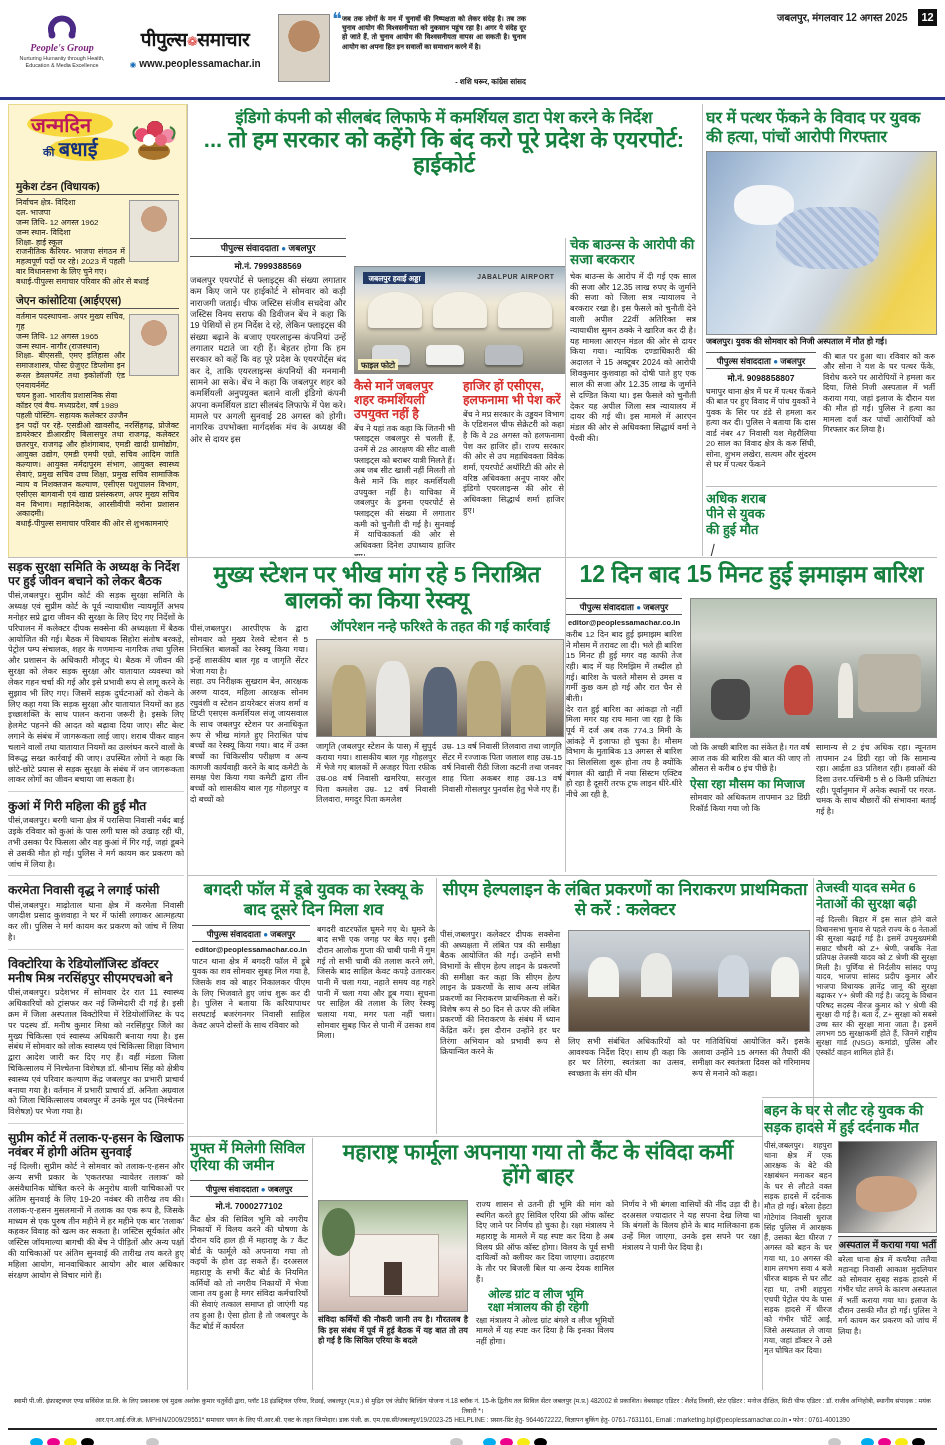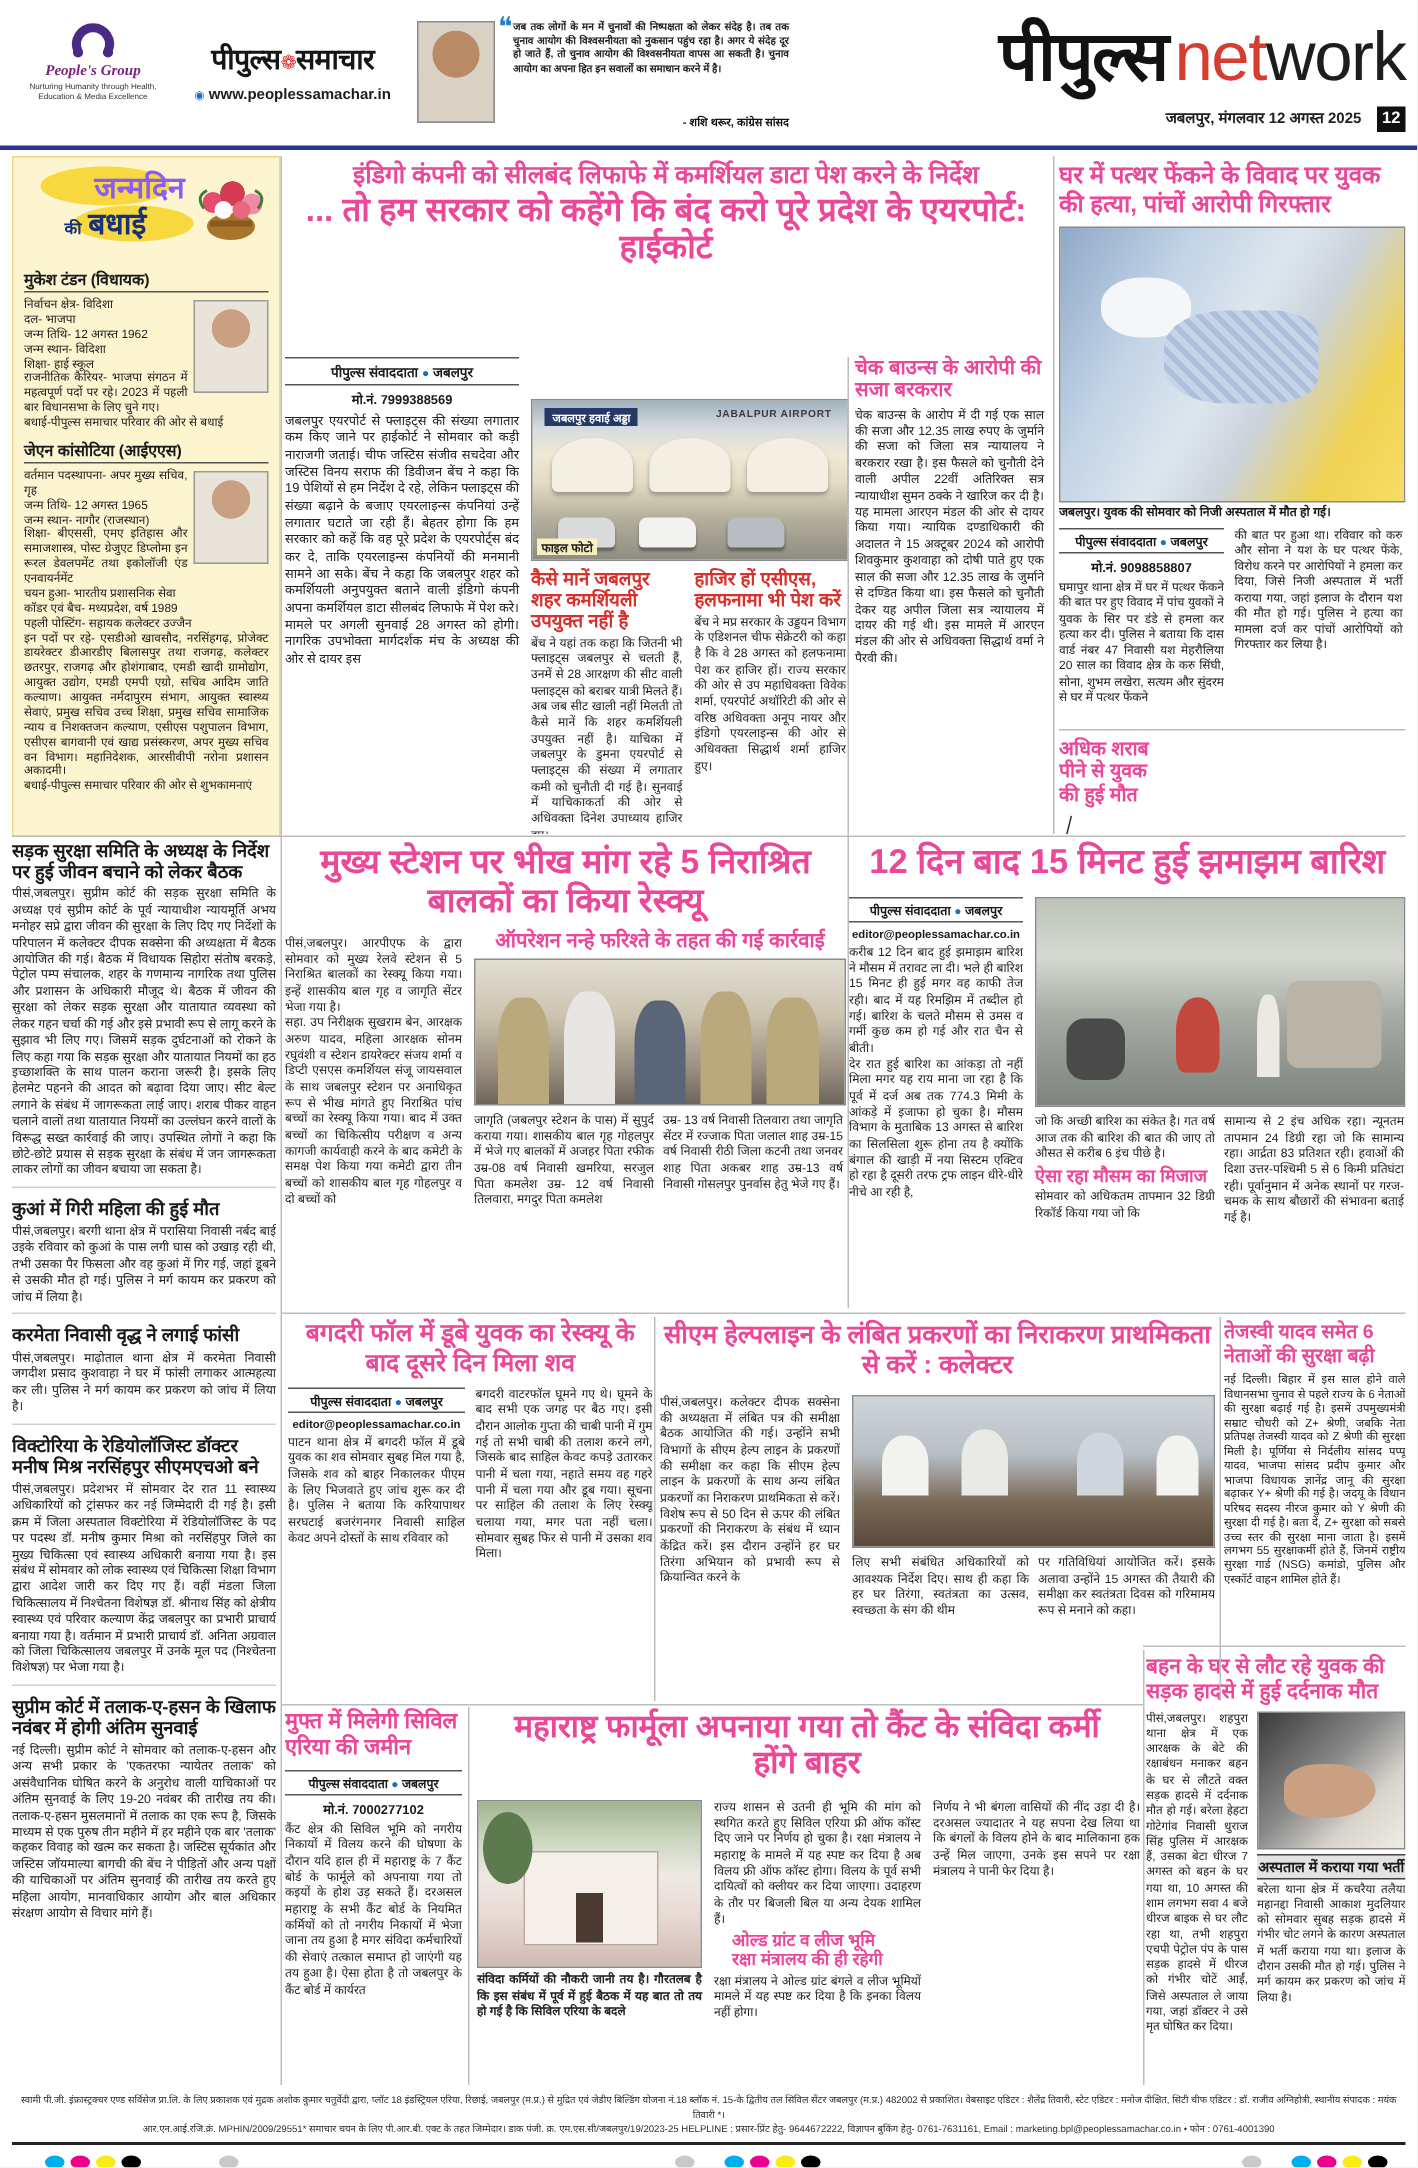--- a/index.html
+++ b/index.html
@@ -1,20 +1,20 @@
 <!DOCTYPE html>
 <html><head>
 <meta charset="utf-8">
 <style>
   html,body{margin:0;padding:0;background:#e9e9e9;}
   .pg{position:relative;width:945px;height:1445px;background:#fff;margin:0 auto;
       font-family:"Liberation Sans","DejaVu Sans",sans-serif;color:#1a1a1a;overflow:hidden;}
   .abs{position:absolute;}
   .art{position:absolute;overflow:hidden;}
-  .hl{font-weight:bold;color:#ec4899;line-height:1.1;margin:0;}
+  .hl{font-weight:bold;color:#15803d;line-height:1.1;margin:0;}
   .ctr{text-align:center;}
   .body{font-size:8.4px;line-height:1.32;text-align:justify;color:#222;white-space:pre-line;}
   .byl{font-size:9px;font-weight:bold;text-align:center;border-top:1px solid #555;border-bottom:1px solid #555;
        padding:2px 0;margin-bottom:3px;}
   .phone{font-size:8.6px;font-weight:bold;text-align:center;margin-bottom:3px;}
   .dot{color:#1d6fb8;font-size:8px;}
   .ph{position:relative;overflow:hidden;border:1px solid #8a8a8a;}
   .cap{font-size:8.2px;font-weight:bold;line-height:1.25;margin-top:2px;}
   .chip{position:absolute;left:3px;bottom:3px;background:rgba(250,243,196,.95);font-size:8px;font-weight:bold;
         padding:0 3px;color:#222;}
@@ -69,38 +69,34 @@
     </div>
 
     <div class="abs" style="left:278px;top:12px;width:248px;height:82px;">
       <div class="ph" style="position:absolute;left:0;top:2px;width:50px;height:66px;background:radial-gradient(circle at 50% 32%,#b98a66 0 30%,#d9d2c4 31% 100%),linear-gradient(180deg,#cfc8ba 55%,#53555e 56%);"></div>
       <span style="position:absolute;left:54px;top:-4px;color:#2d7dc2;font-size:18px;">❝</span>
       <div style="position:absolute;left:64px;top:2px;width:184px;font-size:6.8px;font-weight:bold;line-height:1.35;text-align:justify;color:#222;">जब तक लोगों के मन में चुनावों की निष्पक्षता को लेकर संदेह है। तब तक चुनाव आयोग की विश्वसनीयता को नुकसान पहुंच रहा है। अगर ये संदेह दूर हो जाते हैं, तो चुनाव आयोग की विश्वसनीयता वापस आ सकती है। चुनाव आयोग का अपना हित इन सवालों का समाधान करने में है।</div>
       <div style="position:absolute;right:0;top:64px;font-size:7.4px;font-weight:bold;color:#111;">- शशि थरूर, कांग्रेस सांसद</div>
     </div>
 
     <div class="abs" style="left:538px;top:4px;width:399px;text-align:right;">
-      <div style="white-space:nowrap;">
-        <span style="font-weight:bold;font-size:46px;color:#121212;letter-spacing:-1px;">पीपुल्स</span>
-        <span style="font-size:46px;color:#d43d30;letter-spacing:-1px;">net</span><span style="font-size:46px;color:#1d1d1d;letter-spacing:-1px;">work</span>
-      </div>
       <div style="margin-top:3px;">
         <span style="font-size:10px;font-weight:bold;color:#222;">जबलपुर, मंगलवार 12 अगस्त 2025</span>
         <span style="display:inline-block;width:19px;height:17px;background:#101010;color:#fff;font-size:11px;font-weight:bold;text-align:center;line-height:17px;margin-left:6px;">12</span>
       </div>
     </div>
     <div class="abs" style="left:0;top:97px;width:945px;height:3px;background:#2a3590;"></div>
   </div>
 
   <div class="art bday" style="left:8px;top:104px;width:177px;height:452px;padding:0;">
     <div style="position:relative;height:66px;">
       <div class="blob" style="left:18px;top:6px;width:86px;height:26px;"></div>
       <div class="blob" style="left:40px;top:32px;width:80px;height:24px;"></div>
       <div class="abs" style="left:22px;top:6px;">
-        <span style="font-size:20px;font-weight:bold;color:#8b5cf6;margin-left:32px;">जन्मदिन</span>
+        <span style="font-size:20px;font-weight:bold;color:#be185d;">जन्मदिन</span>
       </div>
       <div class="abs" style="left:34px;top:30px;">
         <span style="font-size:11px;font-weight:bold;color:#17317d;">की</span>
         <span style="font-size:20px;font-weight:bold;color:#17317d;">बधाई</span>
       </div>
       <svg width="52" height="54" viewBox="0 0 52 54" style="position:absolute;right:6px;top:4px;">
         <ellipse cx="26" cy="42" rx="16" ry="9" fill="#a9742c"></ellipse>
         <rect x="12" y="38" width="28" height="4" fill="#8a5a1e"></rect>
         <circle cx="14" cy="26" r="7" fill="#e64a6f"></circle>
           <circle cx="27" cy="20" r="8" fill="#d windows"></circle>

